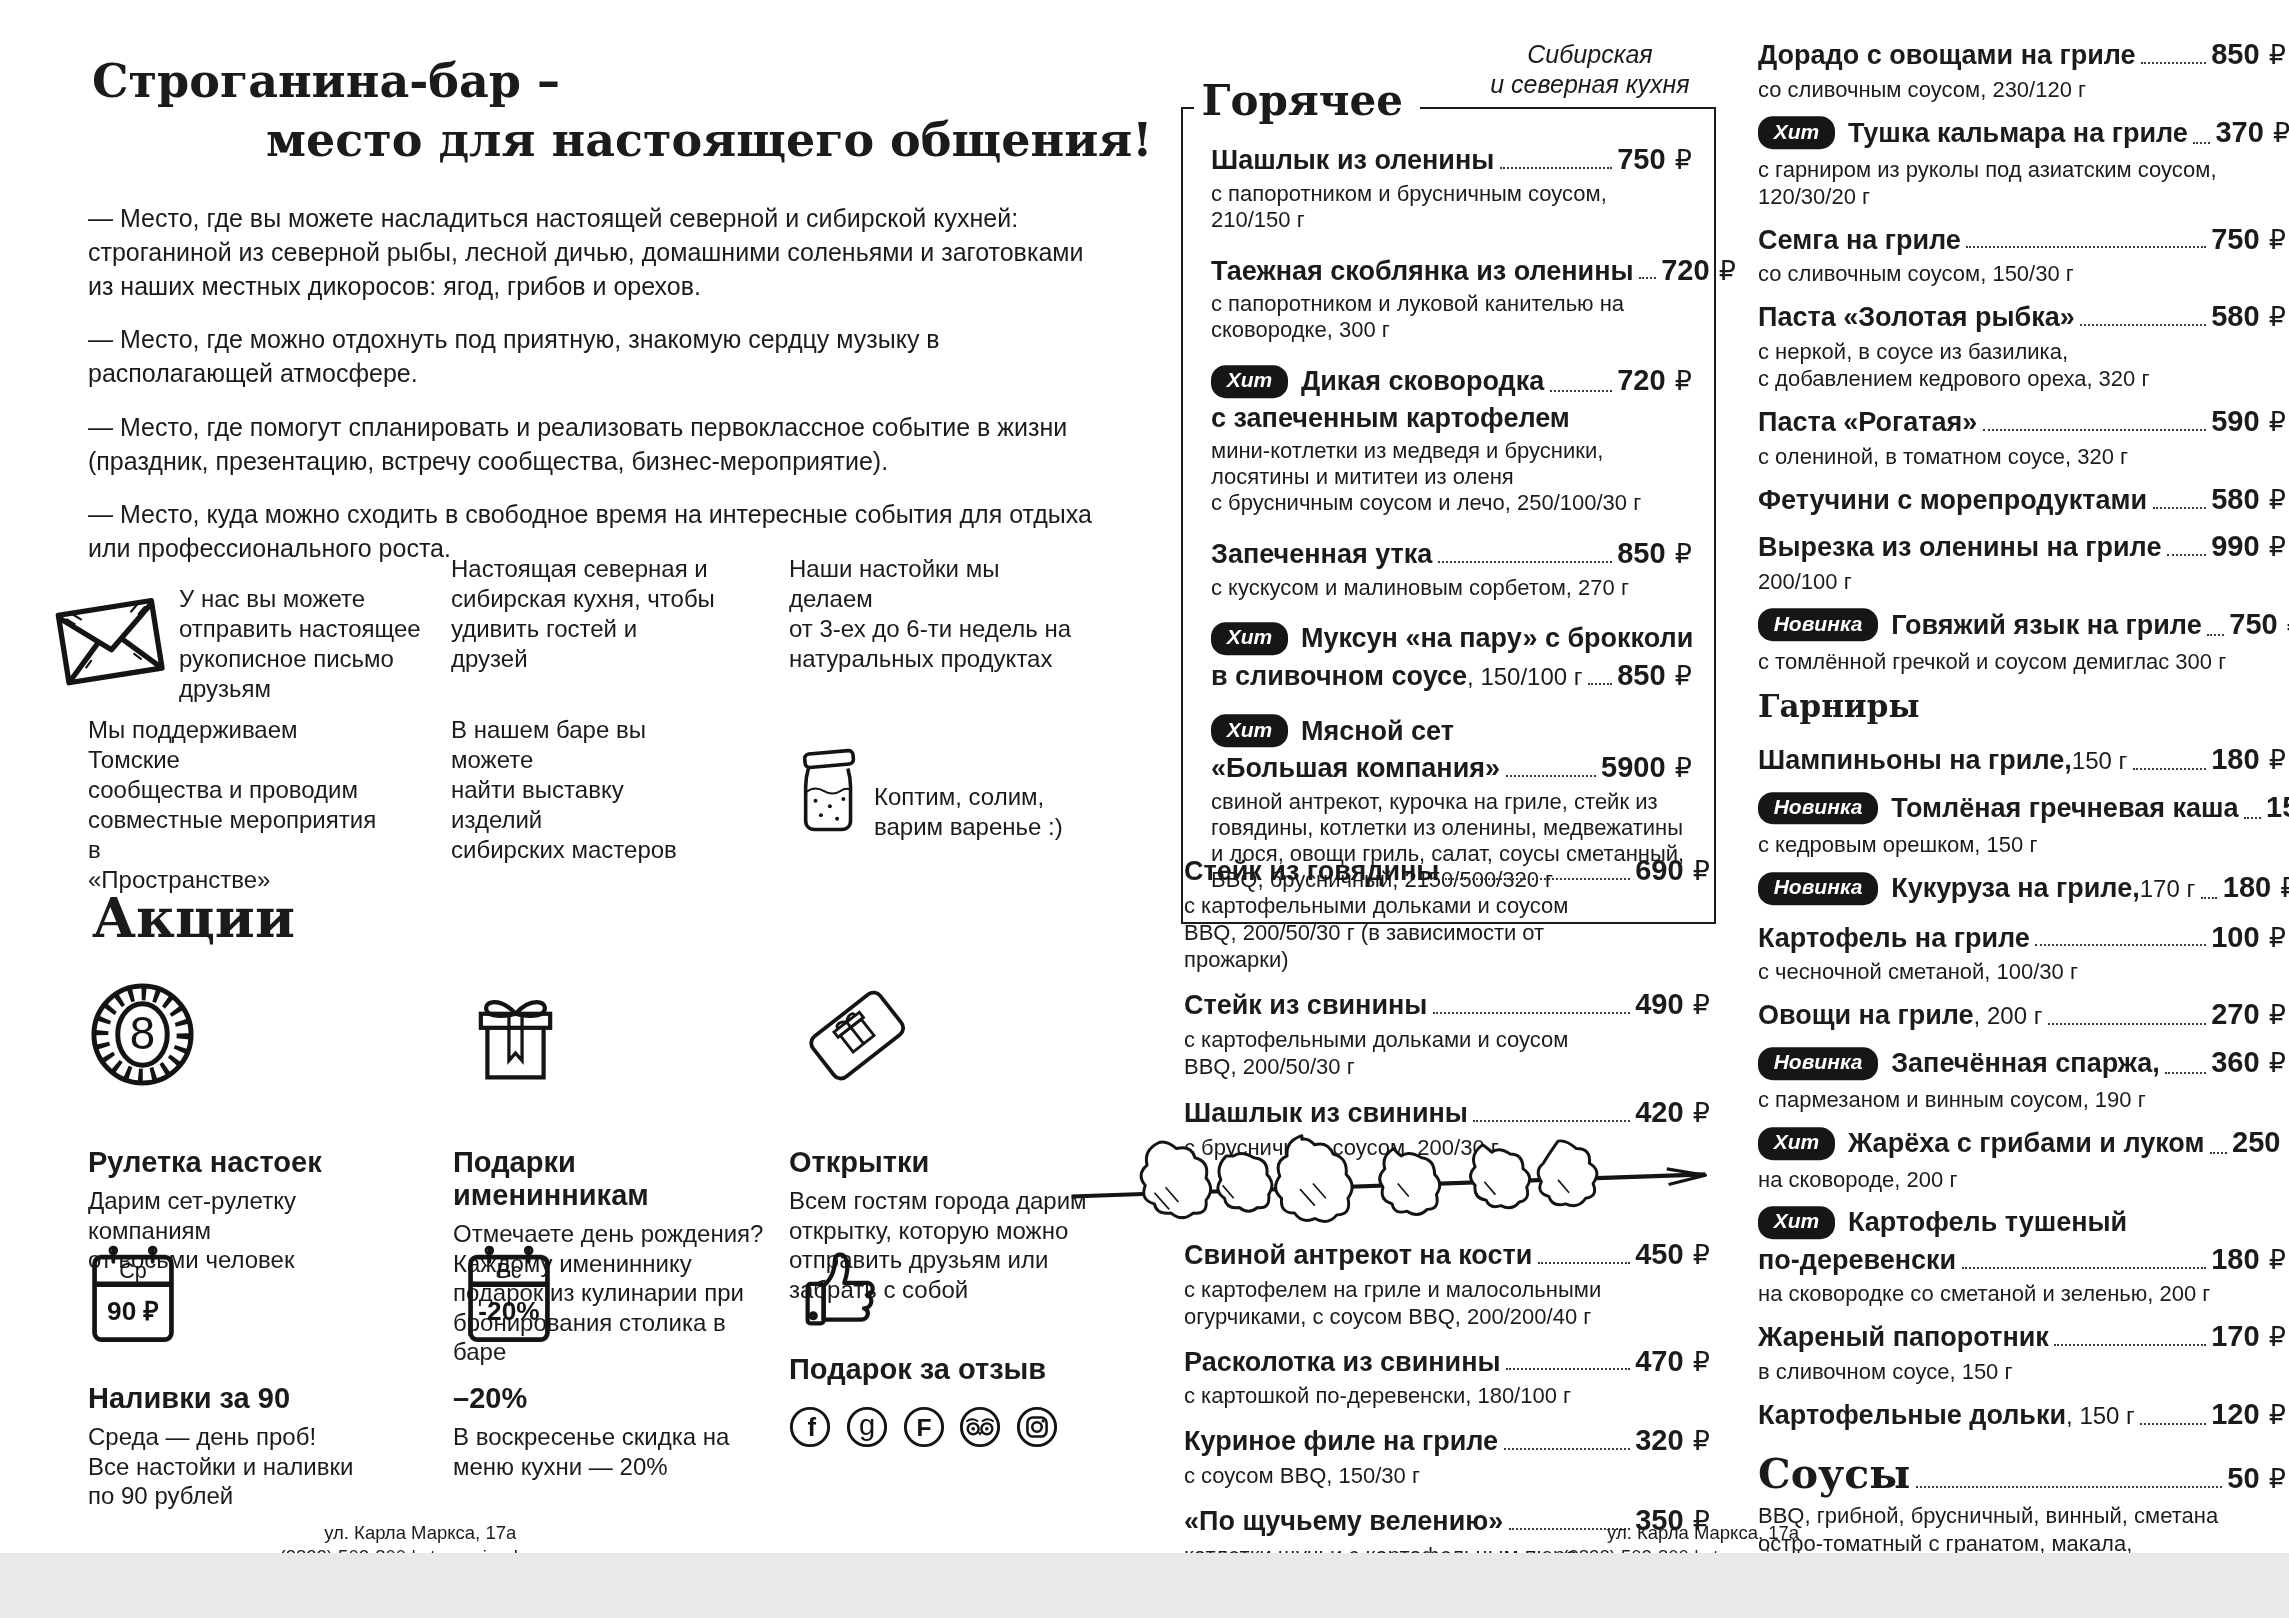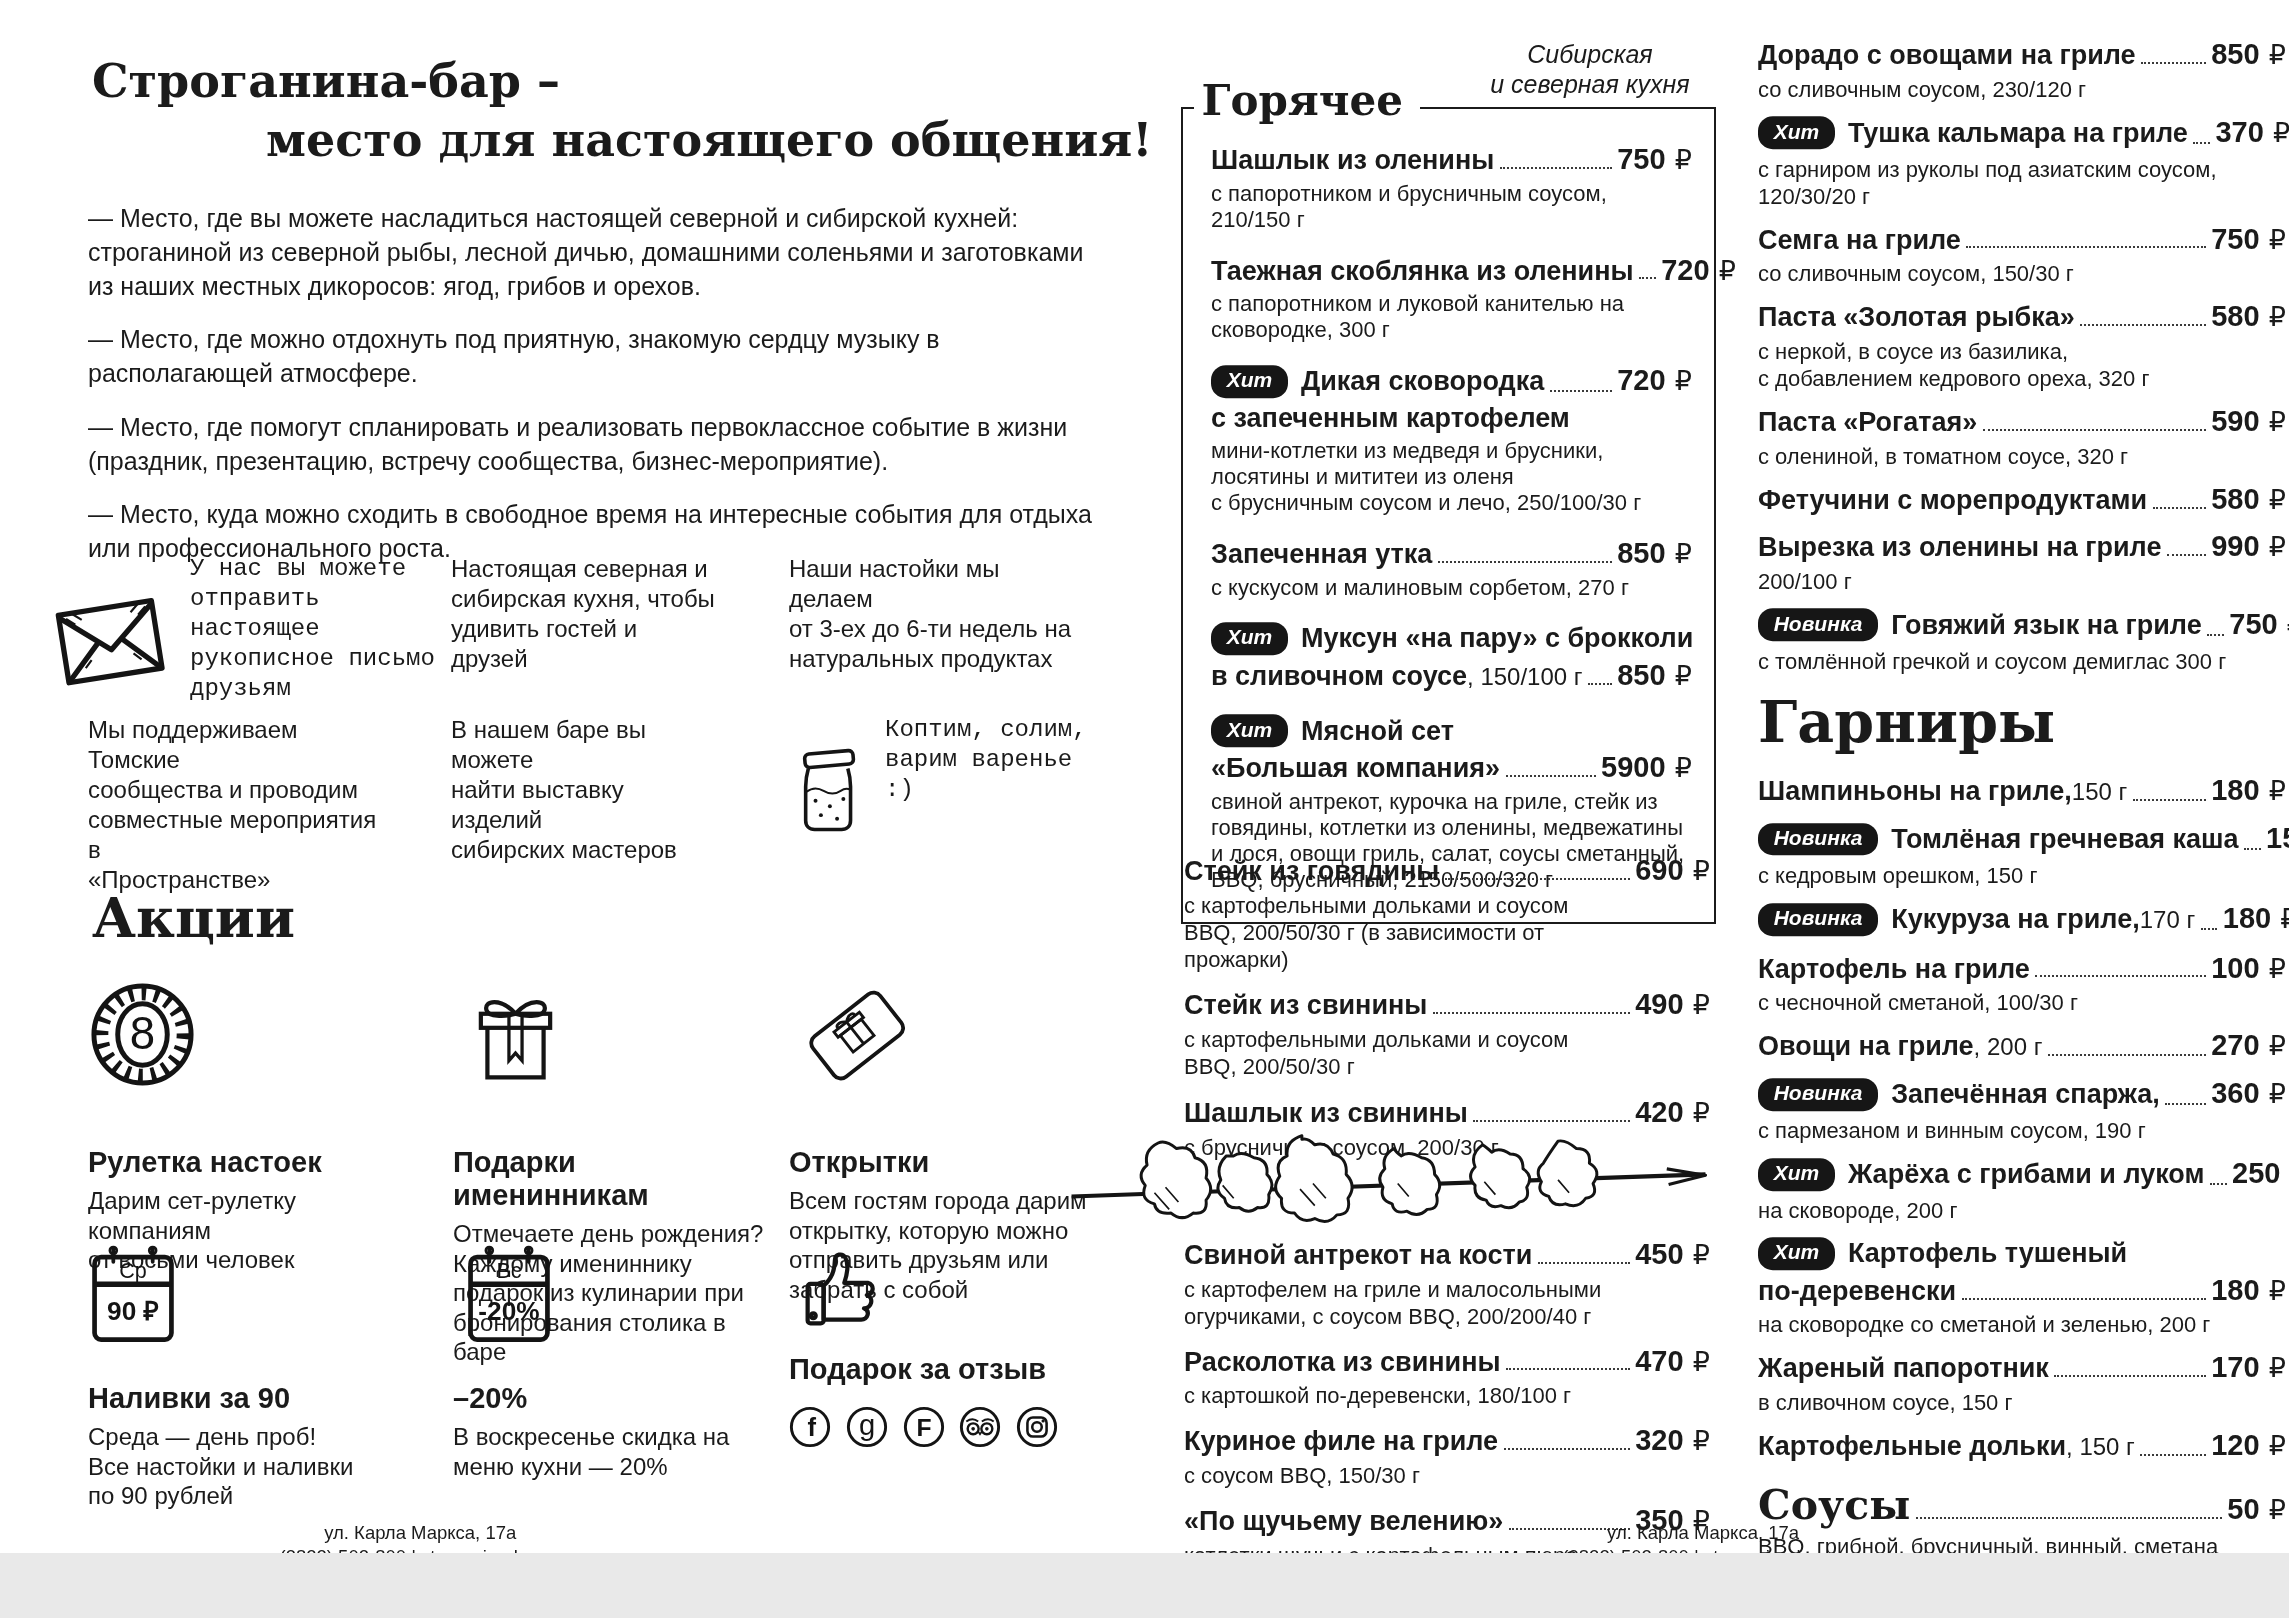--- a/index.html
+++ b/index.html
@@ -8,21 +8,21 @@
   
   .page-title-l1{position:absolute;left:92px;top:54px;font-family:"DejaVu Serif",serif;
         font-weight:bold;font-size:46px;line-height:54px;}
   .page-title-l2{position:absolute;left:266px;top:113px;font-family:"DejaVu Serif",serif;
         font-weight:bold;font-size:46px;line-height:54px;}
   .intro{position:absolute;left:88px;top:201px;width:1024px;font-size:25px;line-height:34px;}
   .intro p{margin:0 0 19.4px 0;}
   .feat-row1{position:absolute;left:51px;top:554px;height:157px;}
   .feat-row2{position:absolute;left:88px;top:715px;height:175px;}
   .feat-cell{position:absolute;top:0;font-size:24px;line-height:30px;white-space:pre-line;}
-  .feat-flex{display:flex;gap:21px;align-items:flex-start;font-family:Liberation Mono, monospace;}
+  .feat-flex{display:flex;gap:10px;align-items:flex-end;}
   .sec-header{position:absolute;left:92px;top:886px;font-family:"DejaVu Serif",serif;
         font-weight:bold;font-size:54px;}
   .promo-row1{position:absolute;left:88px;top:980px;}
   .promo-row2{position:absolute;left:88px;top:1244px;}
   .promo-cell{position:absolute;top:0;width:314px;}
   .promo-icon-wrap{height:166px;}
   .promo-icon-wrap2{height:138px;}
   .promo-icon-wrap3{height:109px;}
   .promo-title{font-size:29px;font-weight:bold;margin-bottom:7.4px;}
   .promo-text{font-size:24px;line-height:29.5px;white-space:pre-line;}
@@ -50,21 +50,21 @@
   .hot-sub{position:absolute;left:1477px;top:39px;width:226px;text-align:center;
         font-style:italic;font-size:25px;line-height:30px;white-space:pre-line;}
   .hot-below{position:absolute;left:1184px;top:853px;width:526px;}
   .hot-below .menu-item{margin-bottom:14.8px;}
   .hot-after{position:absolute;left:1184px;top:1237px;width:526px;}
   .hot-after .menu-item{margin-bottom:14px;}
   .skewer{position:absolute;left:1069px;top:1108px;}
   
   .col-right{position:absolute;left:1758px;top:37px;width:528px;}
   .col-right .menu-item{margin-bottom:12px;}
-  .garnish-header{font-family:"DejaVu Serif",serif;font-weight:bold;font-size:57px;
+  .garnish-header{font-family:"DejaVu Serif",serif;font-weight:bold;font-size:31px;
         margin:13px 0 18.5px 0;}
   .sauce-block{margin-top:24px;}
   .sauce-title{font-family:"DejaVu Serif",serif;font-weight:bold;font-size:41px;}
   .sauce-desc{font-size:22px;line-height:28px;margin-top:5.5px;white-space:pre-line;}
   
   .footer{position:absolute;top:1521px;display:flex;align-items:center;}
   .footer-left{left:28px;width:1034px;}
   .footer-right{left:1488px;width:780px;}
   .rule{border-top:1.8px solid #1b1b1b;height:0;}
   .footer-text{text-align:center;font-size:18.5px;line-height:24px;padding:0 16.6px;flex:0 0 auto;}

